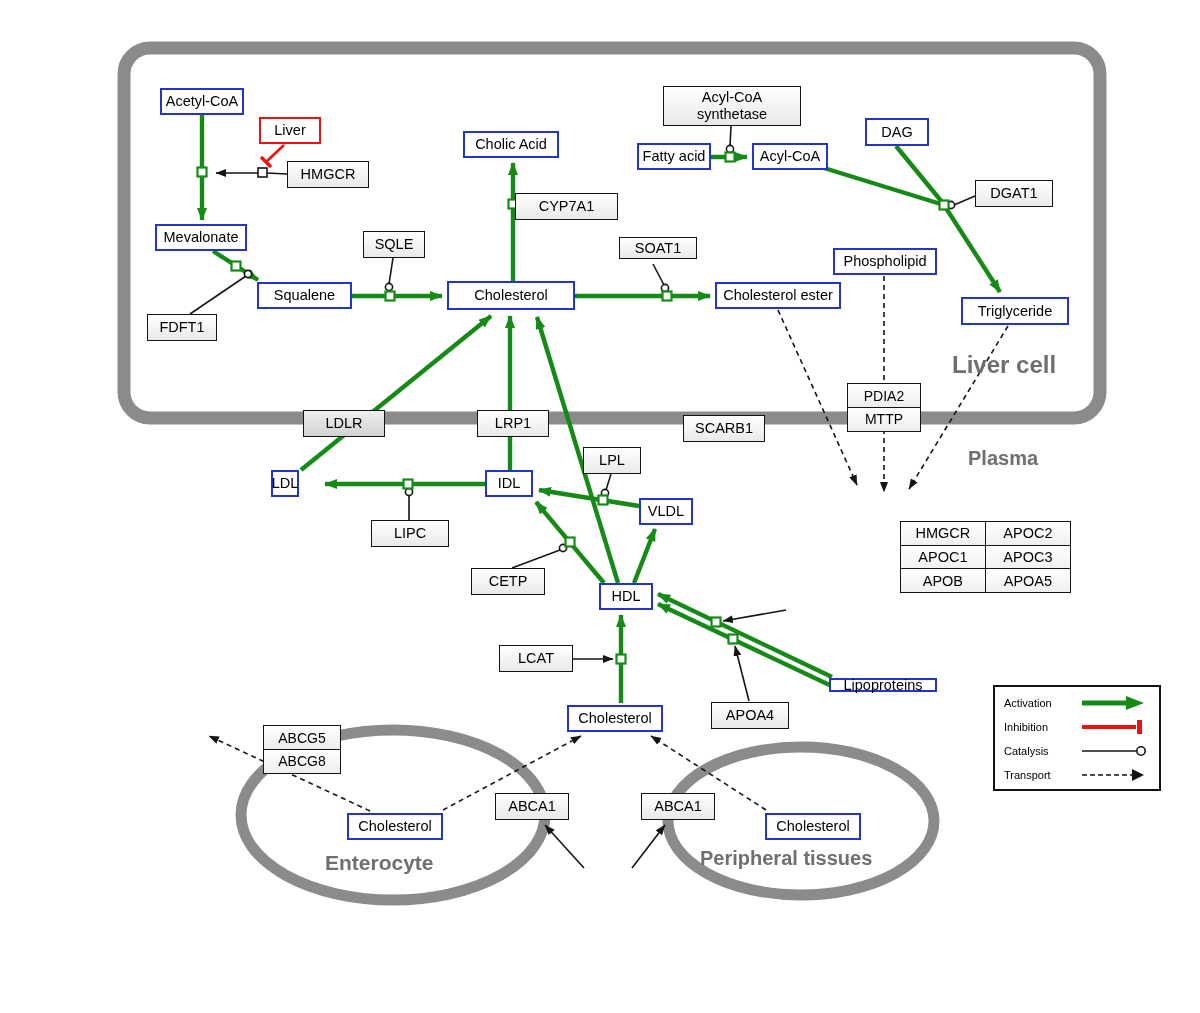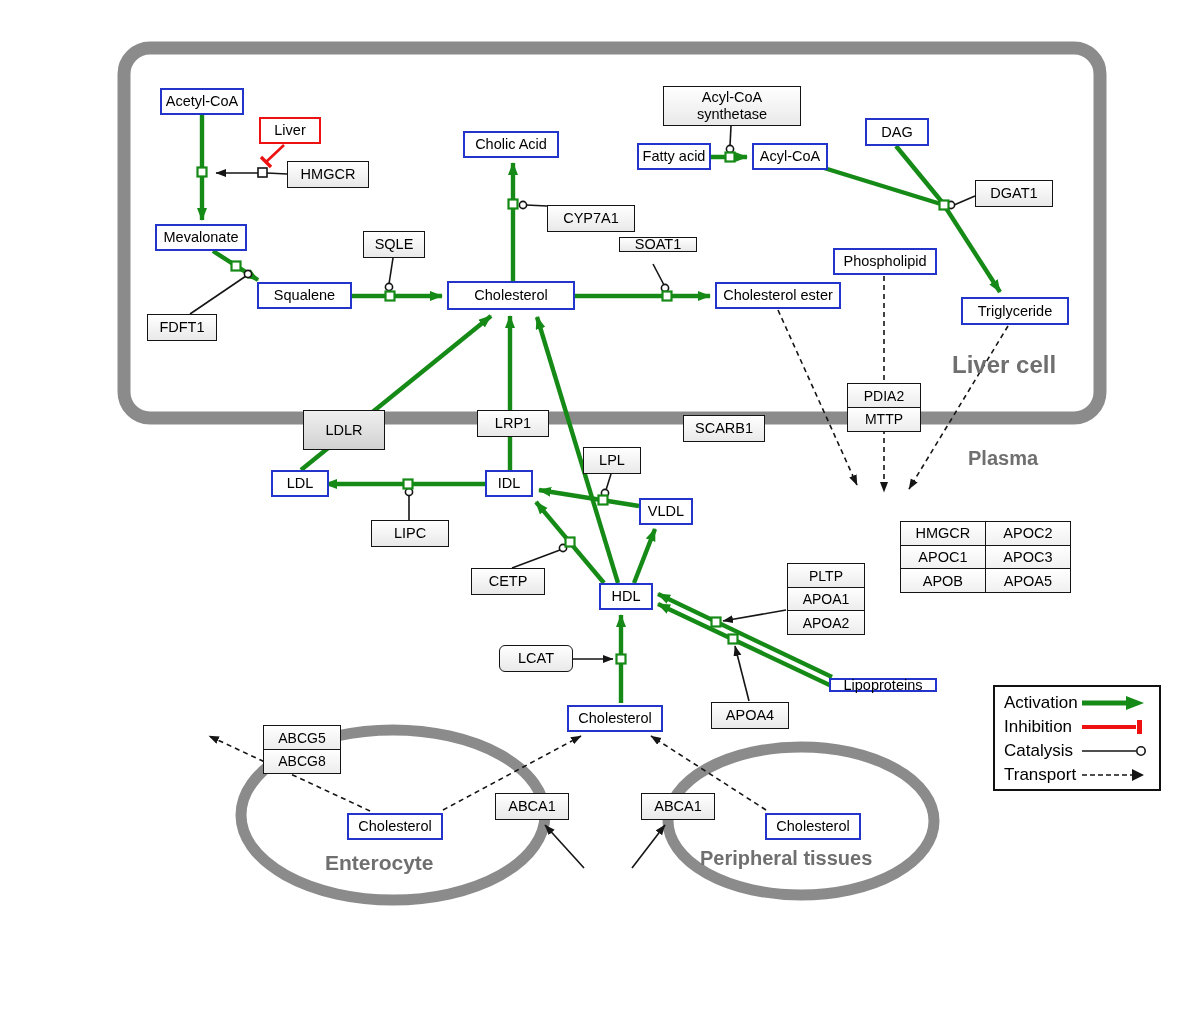--- a/index.html
+++ b/index.html
@@ -23,21 +23,21 @@
   .ga{stroke:var(--activation);stroke-width:4.4;fill:none;}
   .gs{fill:#fff;stroke:var(--activation);stroke-width:2.2;}
   .bk{stroke:#151515;stroke-width:1.6;fill:none;}
   .dsh{stroke:#151515;stroke-width:1.6;fill:none;stroke-dasharray:5 4;}
   .cc{fill:#fff;stroke:#151515;stroke-width:1.6;}
   .mem{stroke:var(--membrane);fill:none;}
   .redl{stroke:var(--inhibition);fill:none;}
   #legend{position:absolute;left:993px;top:685px;width:168px;height:106px;box-sizing:border-box;
         border:2.5px solid #111;background:#fff;padding:4px 0;}
   .lrow{display:flex;align-items:center;justify-content:space-between;height:24px;padding:0 9px;}
-  .lrow .llab{font-size:17px;color:#000;}
+  .lrow .llab{font-size:11px;color:#000;}
   .lg-act{stroke:var(--activation);stroke-width:5;}
   .lg-actf{fill:var(--activation);}
   .lg-inh{stroke:var(--inhibition);stroke-width:4;}
   .lg-inhf{fill:var(--inhibition);}
 </style>
 </head>
 <body>
 
 <div id="stage">
 
@@ -148,60 +148,55 @@
   <div class="node m" style="left:155px;top:224px;width:92px;height:27px;">Mevalonate</div>
   <div class="node m" style="left:257px;top:282px;width:95px;height:27px;">Squalene</div>
   <div class="node m" style="left:463px;top:131px;width:96px;height:27px;">Cholic Acid</div>
   <div class="node m" style="left:447px;top:281px;width:128px;height:29px;">Cholesterol</div>
   <div class="node m" style="left:715px;top:282px;width:126px;height:27px;">Cholesterol ester</div>
   <div class="node m" style="left:637px;top:143px;width:74px;height:27px;">Fatty acid</div>
   <div class="node m" style="left:752px;top:143px;width:76px;height:27px;">Acyl-CoA</div>
   <div class="node m" style="left:865px;top:118px;width:64px;height:28px;">DAG</div>
   <div class="node m" style="left:833px;top:248px;width:104px;height:27px;">Phospholipid</div>
   <div class="node m" style="left:961px;top:297px;width:108px;height:28px;">Triglyceride</div>
-  <div class="node m" style="left:271px;top:470px;width:58px;height:27px;">LDL</div>
+  <div class="node m" style="left:271px;top:470px;width:28px;height:27px;">LDL</div>
   <div class="node m" style="left:485px;top:470px;width:48px;height:27px;">IDL</div>
   <div class="node m" style="left:639px;top:498px;width:54px;height:27px;">VLDL</div>
   <div class="node m" style="left:599px;top:583px;width:54px;height:27px;">HDL</div>
   <div class="node m" style="left:829px;top:678px;width:108px;height:14px;">Lipoproteins</div>
   <div class="node m" style="left:567px;top:705px;width:96px;height:27px;">Cholesterol</div>
   <div class="node m" style="left:347px;top:813px;width:96px;height:27px;">Cholesterol</div>
   <div class="node m" style="left:765px;top:813px;width:96px;height:27px;">Cholesterol</div>
 
   <div class="node inh" style="left:259px;top:117px;width:62px;height:27px;">Liver</div>
 
   <div class="node e" style="left:287px;top:161px;width:82px;height:27px;">HMGCR</div>
   <div class="node e" style="left:147px;top:314px;width:70px;height:27px;">FDFT1</div>
   <div class="node e" style="left:363px;top:231px;width:62px;height:27px;">SQLE</div>
-  <div class="node e" style="left:547px;top:193px;width:88px;height:27px;margin-top:12px;">CYP7A1</div>
-  <div class="node e" style="left:619px;top:237px;width:78px;height:15px;">SOAT1</div>
+  <div class="node e" style="left:515px;top:193px;width:103px;height:27px;">CYP7A1</div>
+  <div class="node e" style="left:619px;top:237px;width:78px;height:22px;">SOAT1</div>
   <div class="node e" style="left:663px;top:86px;width:138px;height:40px;flex-direction:column;">
     <span>Acyl-CoA</span>
     <span>synthetase</span>
   </div>
   <div class="node e" style="left:975px;top:180px;width:78px;height:27px;">DGAT1</div>
-  <div class="node e gray" style="left:303px;top:410px;width:82px;height:40px;">LDLR</div>
+  <div class="node e gray" style="left:303px;top:410px;width:82px;height:27px;">LDLR</div>
   <div class="node e" style="left:477px;top:410px;width:72px;height:27px;">LRP1</div>
   <div class="node e" style="left:683px;top:415px;width:82px;height:27px;">SCARB1</div>
   <div class="node e" style="left:371px;top:520px;width:78px;height:27px;">LIPC</div>
   <div class="node e" style="left:583px;top:447px;width:58px;height:27px;">LPL</div>
   <div class="node e" style="left:471px;top:568px;width:74px;height:27px;">CETP</div>
-  <div class="node e" style="left:499px;top:645px;width:74px;height:27px;border-radius:6px;">LCAT</div>
+  <div class="node e" style="left:499px;top:645px;width:74px;height:27px;">LCAT</div>
   <div class="node e" style="left:711px;top:702px;width:78px;height:27px;">APOA4</div>
   <div class="node e" style="left:495px;top:793px;width:74px;height:27px;">ABCA1</div>
   <div class="node e" style="left:641px;top:793px;width:74px;height:27px;">ABCA1</div>
 
   <div class="stack" style="left:847px;top:383px;width:74px;">
     <div class="cell">PDIA2</div>
     <div class="cell gray">MTTP</div>
-  </div>
-  <div class="stack" style="left:787px;top:563px;width:78px;">
-    <div class="cell">PLTP</div>
-    <div class="cell">APOA1</div>
-    <div class="cell">APOA2</div>
   </div>
   <div class="stack" style="left:263px;top:725px;width:78px;">
     <div class="cell gray">ABCG5</div>
     <div class="cell gray">ABCG8</div>
   </div>
 
   <div class="apotable" style="left:901px;top:522px;">
     <div class="cell">HMGCR</div>
     <div class="cell">APOC2</div>
     <div class="cell">APOC1</div>

